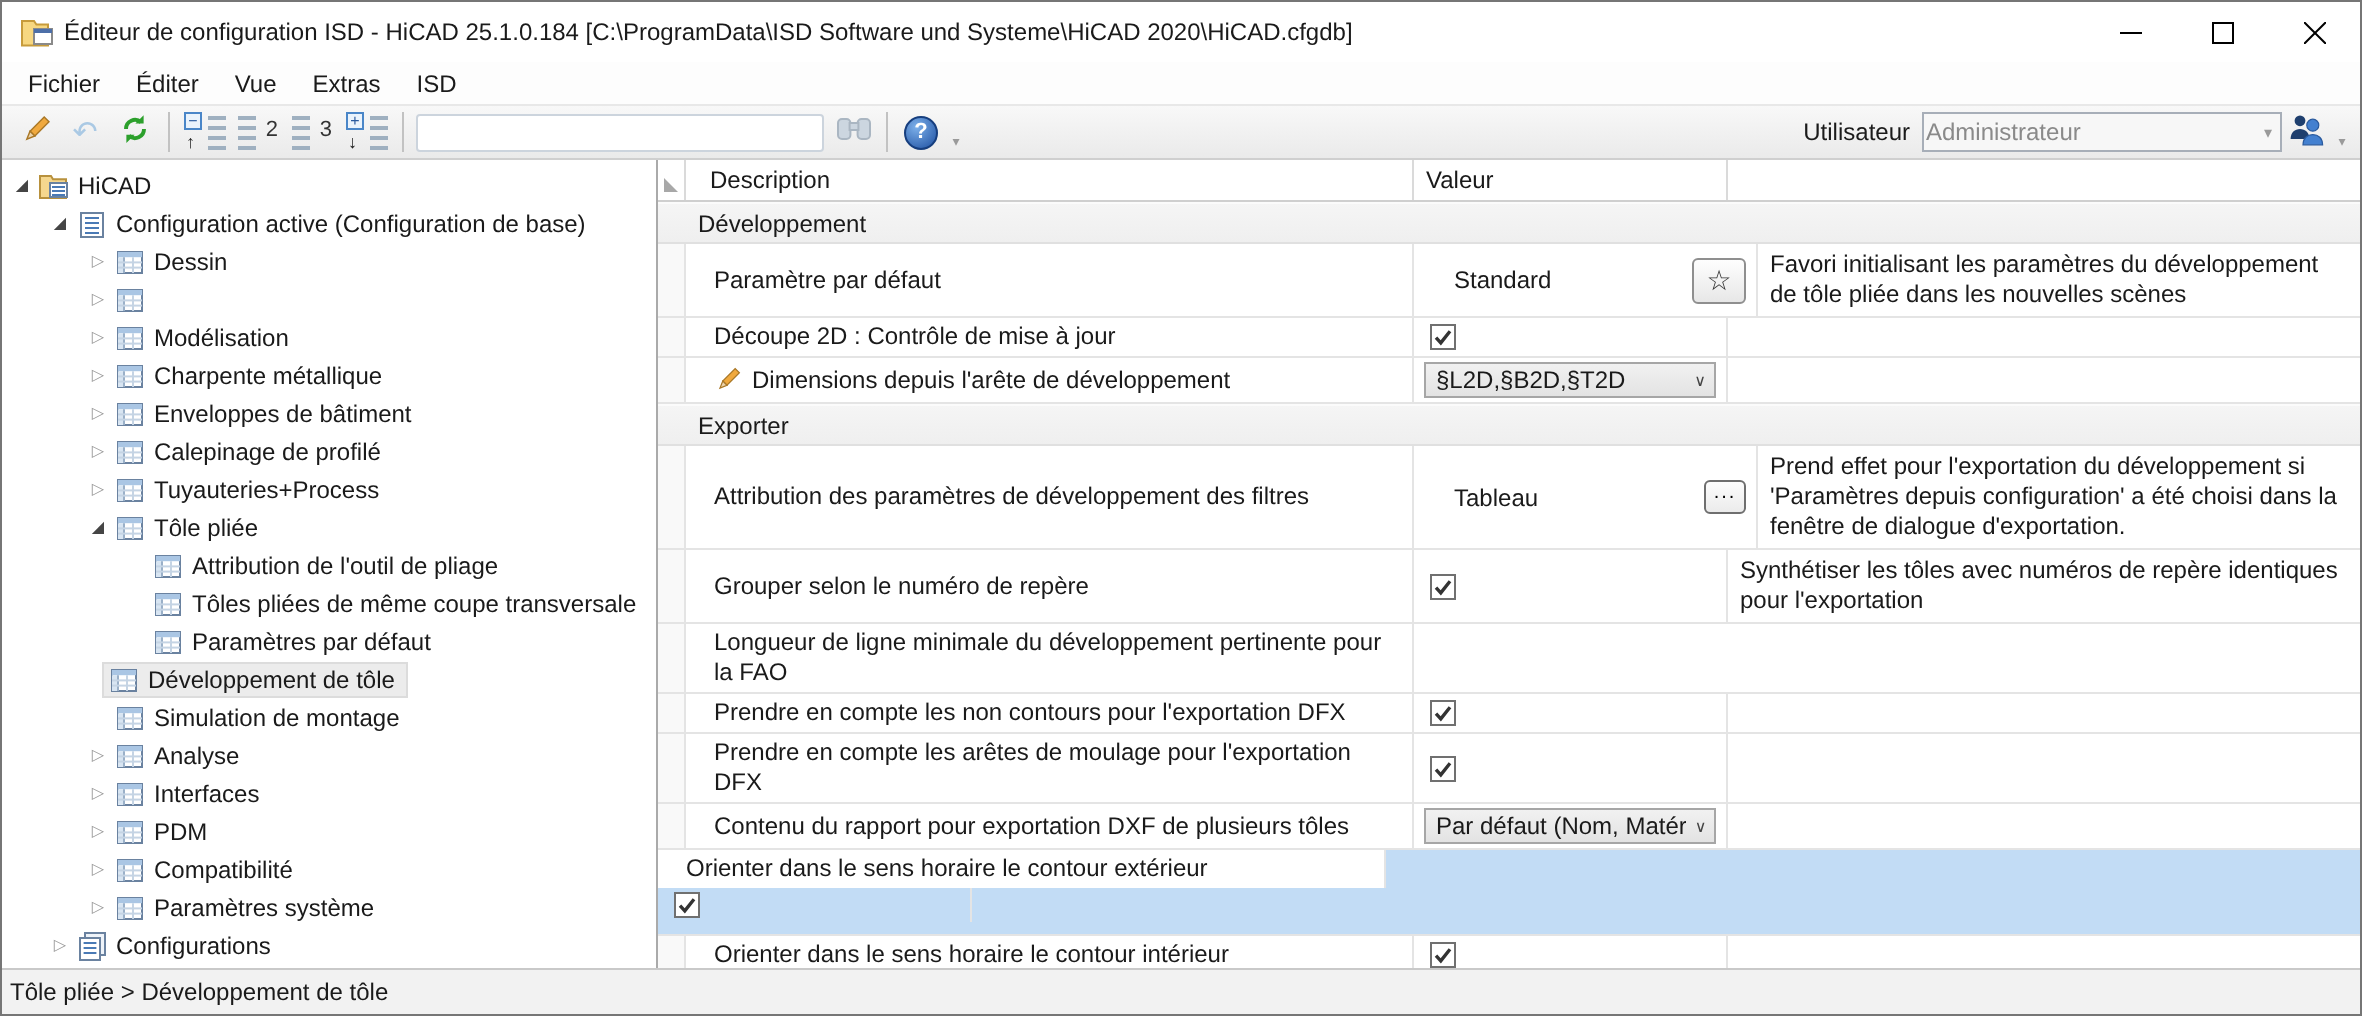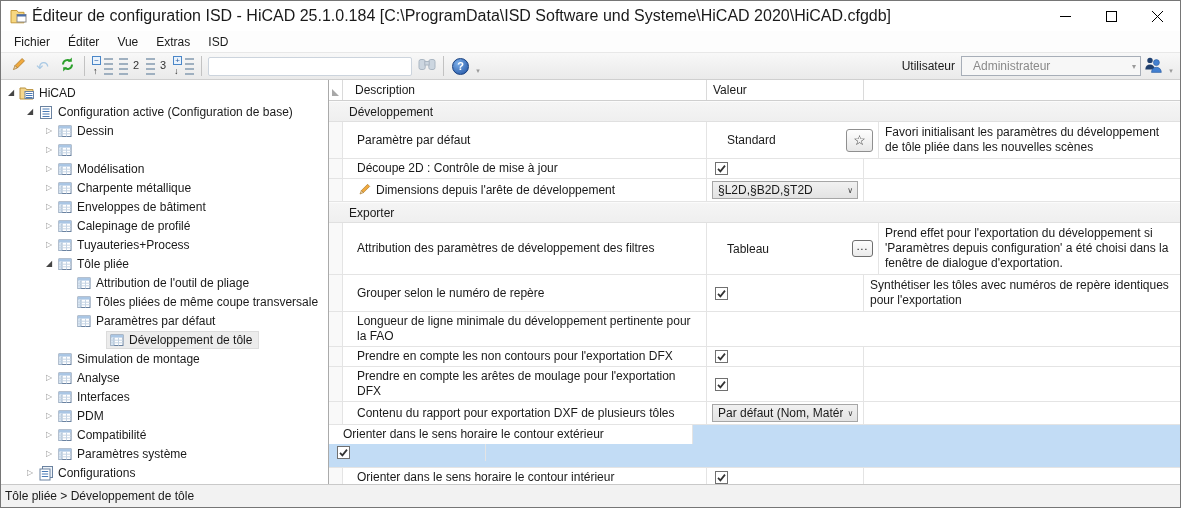--- a/index.html
+++ b/index.html
@@ -3,38 +3,38 @@
 <meta charset="utf-8">
 <style>
   * { box-sizing: border-box; margin: 0; padding: 0; }
   html,body { width:1181px; height:508px; }
   body { font-family:"Liberation Sans", sans-serif; font-size:12px; color:#1a1a1a; background:#fff; }
   .window { width:1181px; height:508px; border:1px solid #767676; display:flex; flex-direction:column; background:#fff; overflow:hidden; }
 
   
   .titlebar { height:30px; display:flex; align-items:center; background:#fff; flex:0 0 auto; }
   .title-icon { margin:0 5px 0 9px; width:17px; height:16px; flex:0 0 auto; }
-  .title-text { font-size:16px; white-space:nowrap; overflow:hidden; }
+  .title-text { font-size:12px; white-space:nowrap; overflow:hidden; }
   .caption-buttons { margin-left:auto; display:flex; height:100%; }
   .cap-btn { width:46px; height:100%; display:flex; align-items:center; justify-content:center; }
 
   
   .menubar { height:21px; display:flex; align-items:center; background:#fdfdfd; padding-left:4px; flex:0 0 auto; }
   .menu-item { padding:3px 9px; white-space:nowrap; }
 
   
   .toolbar { height:28px; background:linear-gradient(#f8f8f8,#eaeaea); border-top:1px solid #e8e8e8; border-bottom:1px solid #cfcfcf; display:flex; align-items:center; padding:0 4px; flex:0 0 auto; }
   .tbtn { width:25px; height:23px; display:flex; align-items:center; justify-content:center; border-radius:2px; flex:0 0 auto; }
   .tbtn.wide { width:27px; }
   .tsep { width:1px; height:20px; background:#c2c2c2; margin:0 4px; flex:0 0 auto; }
   .search-box { width:204px; height:19px; background:#fff; border:1px solid #ccd4dd; border-radius:2px; margin:0 2px; flex:0 0 auto; }
   .overflow-handle { width:10px; height:22px; display:flex; align-items:flex-end; justify-content:center; color:#9a9a9a; font-size:7px; padding-bottom:2px; flex:0 0 auto; }
   .spacer { flex:1 1 auto; }
   .user-label { margin:0 6px 0 4px; white-space:nowrap; }
-  .user-combo { width:180px; height:20px; border:1px solid #a7aeb8; background:#f7f7f7; display:flex; align-items:center; padding-left:11px; color:#8a8a8a; }
+  .user-combo { width:180px; height:20px; border:1px solid #a7aeb8; background:#f7f7f7; display:flex; align-items:center; padding-left:1px; color:#8a8a8a; }
   .user-combo .combo-text { flex:1; white-space:nowrap; overflow:hidden; }
   .user-combo .combo-arrow { font-size:8px; color:#9a9a9a; padding:0 4px; }
   .undo-glyph { font-size:15px; color:#aac9e4; line-height:1; }
   .help-circle { width:17px; height:17px; border-radius:50%; background:radial-gradient(circle at 35% 30%, #7db0ea, #1d4fa0); border:1px solid #163e7e; color:#fff; font-size:11px; font-weight:bold; display:flex; align-items:center; justify-content:center; }
   
   .lvlicon { position:relative; width:21px; height:20px; }
   .lvl-lines { position:absolute; right:0; top:2px; display:flex; flex-direction:column; gap:3px; }
   .lvl-lines i { display:block; width:9px; height:2px; background:#9fb0c0; }
   .lvl-lines i:before { content:''; }
   .lvl-badge { position:absolute; left:0; top:0; width:9px; height:9px; border:1px solid #4a86c8; background:#eaf3fc; font-size:8px; line-height:7px; text-align:center; color:#2a5a9e; }
@@ -410,21 +410,21 @@
                 <rect x="2" y="3" width="12" height="2.6" fill="#aac6e4"></rect>
                 <rect x="2" y="5.6" width="3" height="7.9" fill="#d8e5f2"></rect>
                 <line x1="5" y1="5.6" x2="5" y2="13.5" stroke="#9ab0c8"></line>
                 <line x1="9.5" y1="5.6" x2="9.5" y2="13.5" stroke="#c5d4e4"></line>
                 <line x1="2" y1="8.2" x2="14" y2="8.2" stroke="#c5d4e4"></line>
                 <line x1="2" y1="10.8" x2="14" y2="10.8" stroke="#c5d4e4"></line>
               </svg></span>
             <span class="tlabel">Paramètres par défaut</span>
           </span>
         </div>
-        <div class="tree-item selected" style="padding-left: 93px;">
+        <div class="tree-item selected" style="padding-left: 38px;">
           <span class="expander"></span>
           <span class="hl">
             <span class="ticon"><svg width="16" height="16" viewBox="0 0 16 16">
                 <rect x="2" y="3" width="12" height="10.5" fill="#fff" stroke="#6a82a0"></rect>
                 <rect x="2" y="3" width="12" height="2.6" fill="#aac6e4"></rect>
                 <rect x="2" y="5.6" width="3" height="7.9" fill="#d8e5f2"></rect>
                 <line x1="5" y1="5.6" x2="5" y2="13.5" stroke="#9ab0c8"></line>
                 <line x1="9.5" y1="5.6" x2="9.5" y2="13.5" stroke="#c5d4e4"></line>
                 <line x1="2" y1="8.2" x2="14" y2="8.2" stroke="#c5d4e4"></line>
                 <line x1="2" y1="10.8" x2="14" y2="10.8" stroke="#c5d4e4"></line>

